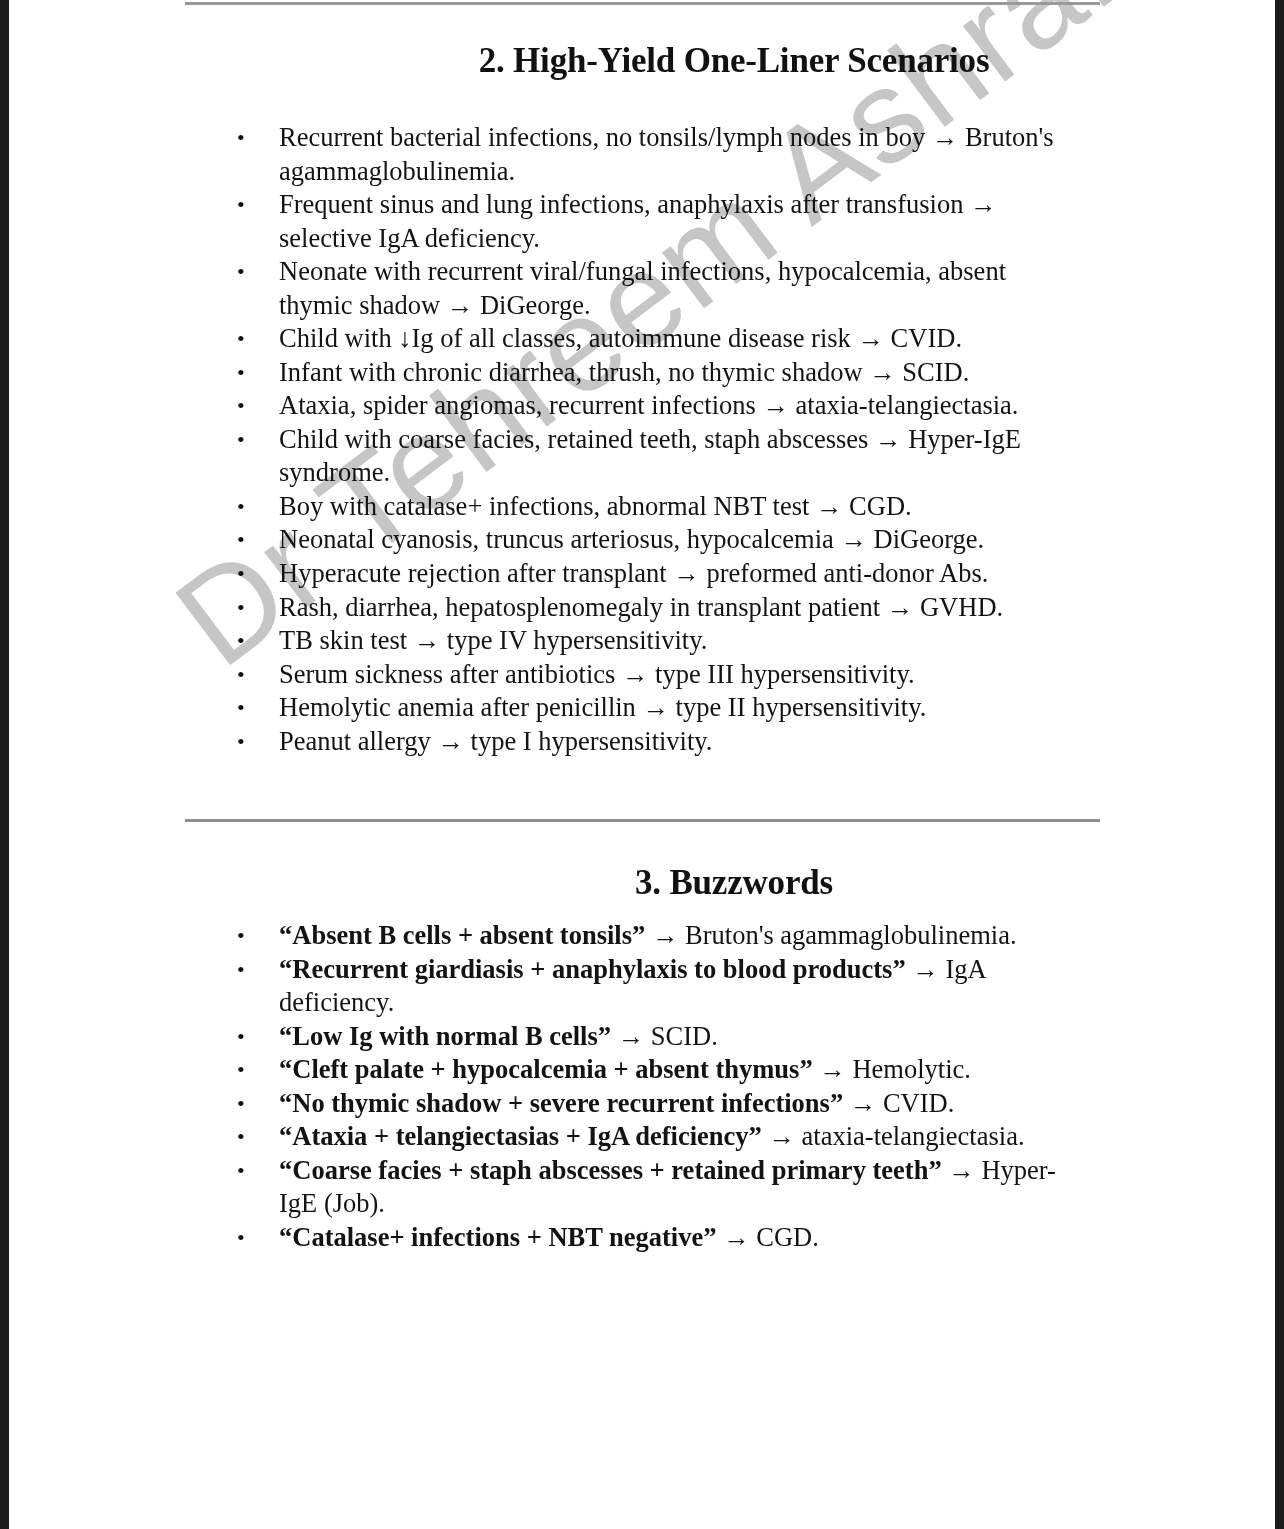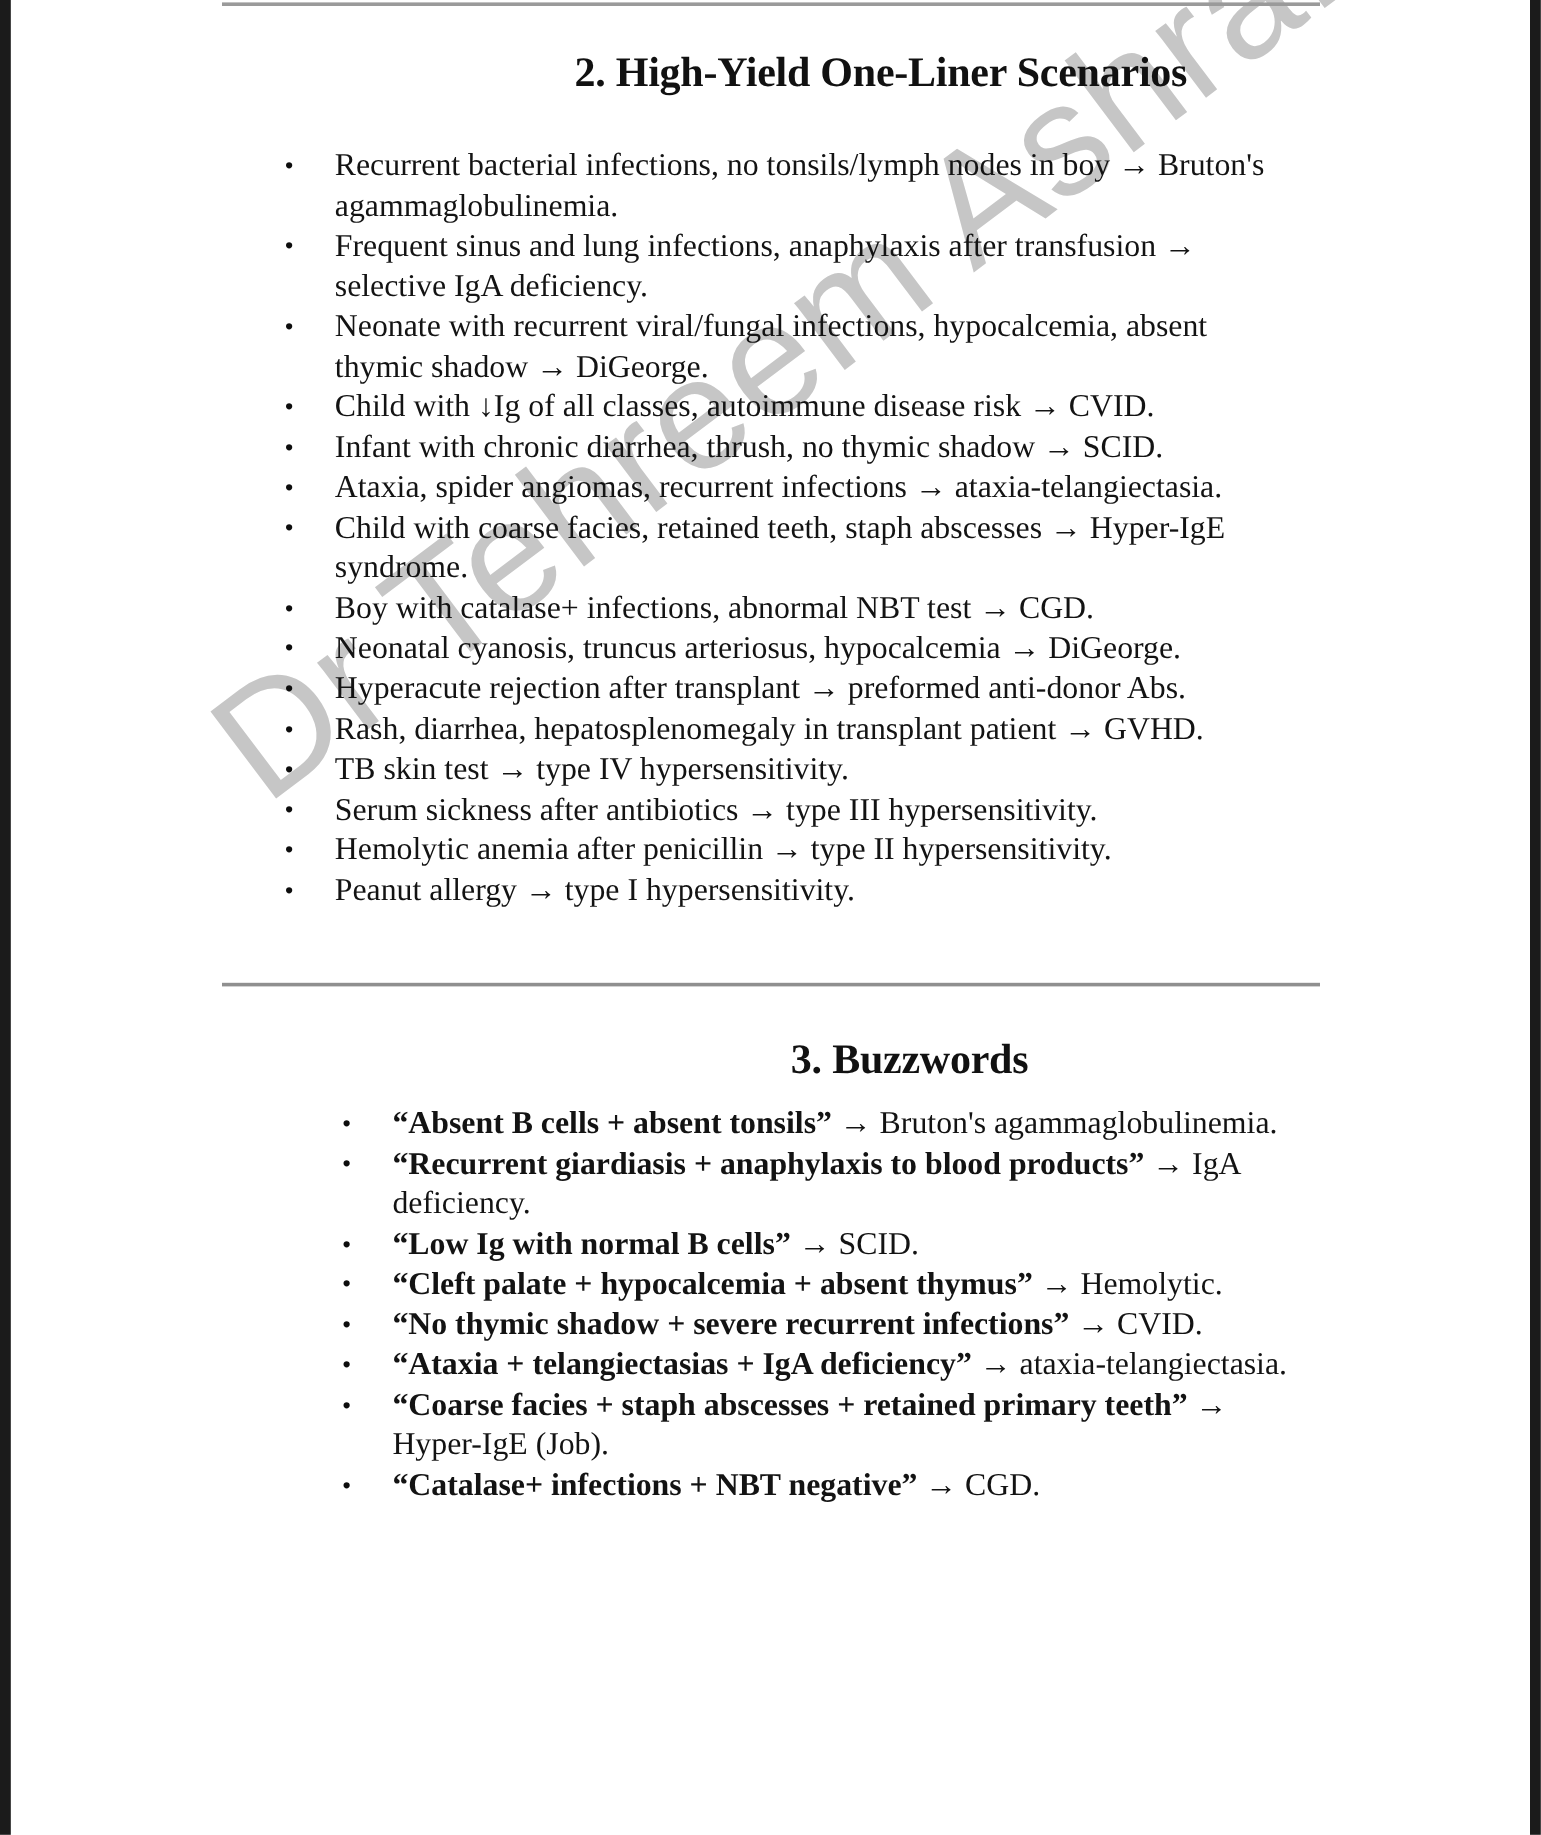--- a/index.html
+++ b/index.html
@@ -68,21 +68,21 @@
     height: 3px;
     background: #9a9a9a;
     z-index: 3;
   }
   .rule.top    { top: 2px; }
   .rule.middle { top: 819px; height: 3px; background: #8f8f8f; }
 
   
   .section { position: absolute; left: 0; right: 0; }
   .section-two  { top: 40px; }
-  .section-three{ top: 862px; padding-left: 48px; }
+  .section-three{ top: 862px; }
 
   h2.heading {
     margin: 0 0 0 0;
     padding: 0 0 0 184px;
     font-size: 35px;
     font-weight: 700;
     line-height: 1.18;
     color: #111111;
     letter-spacing: -0.2px;
     font-family: "Liberation Serif", "DejaVu Serif", serif;

